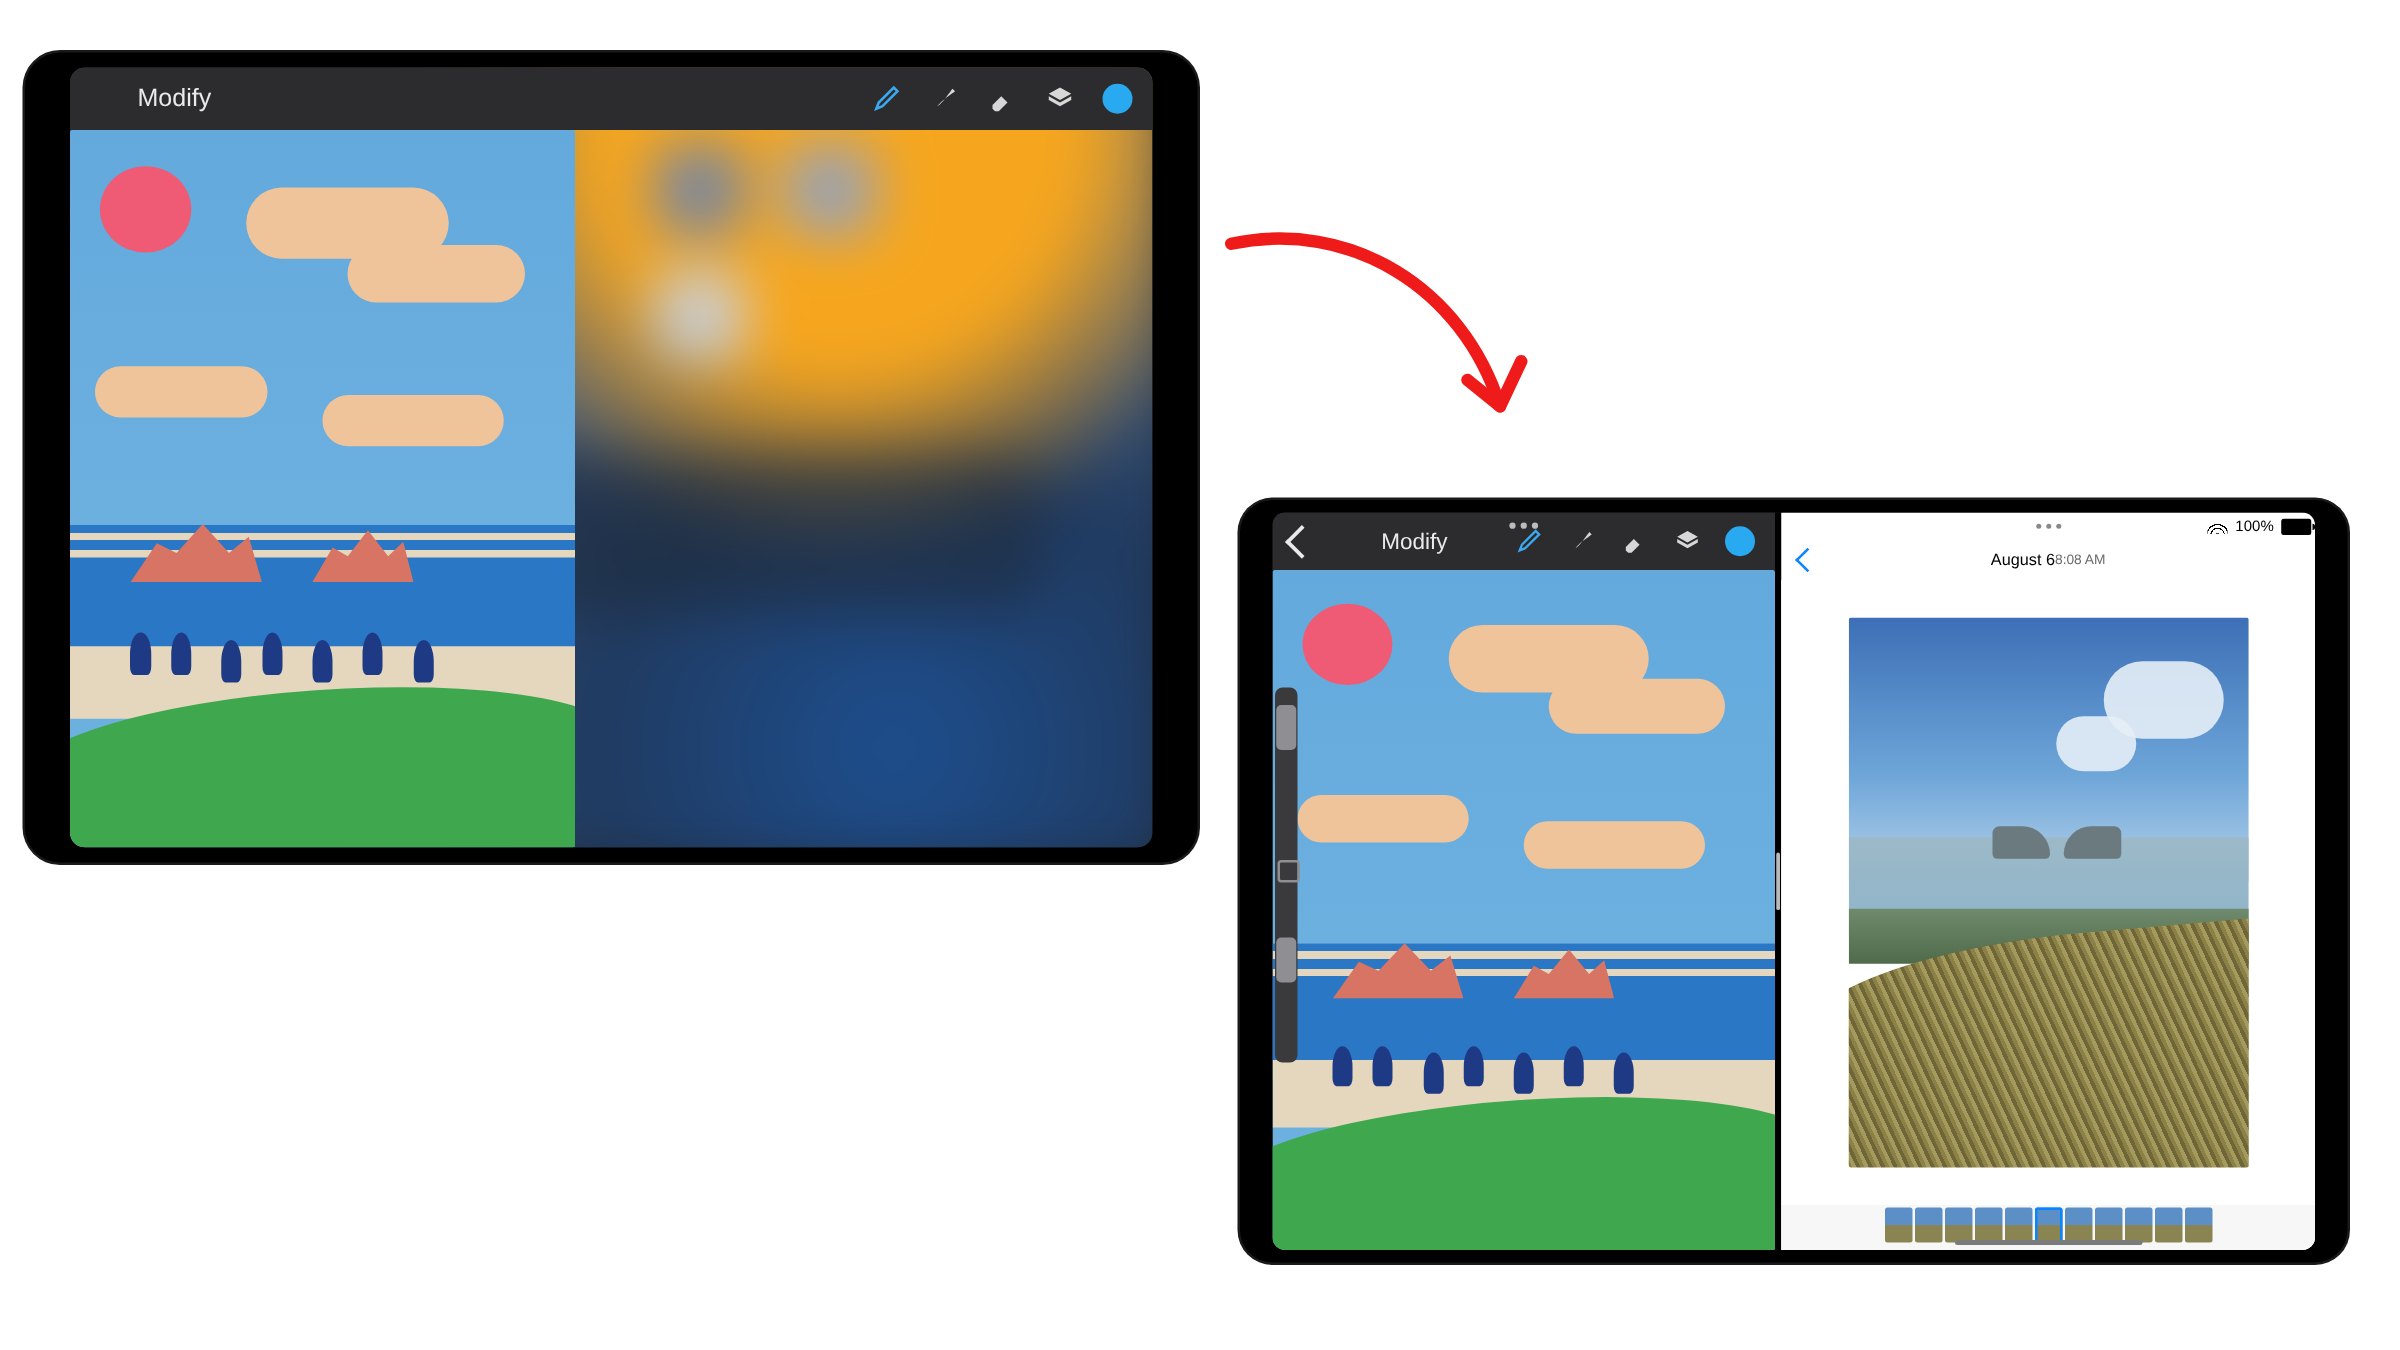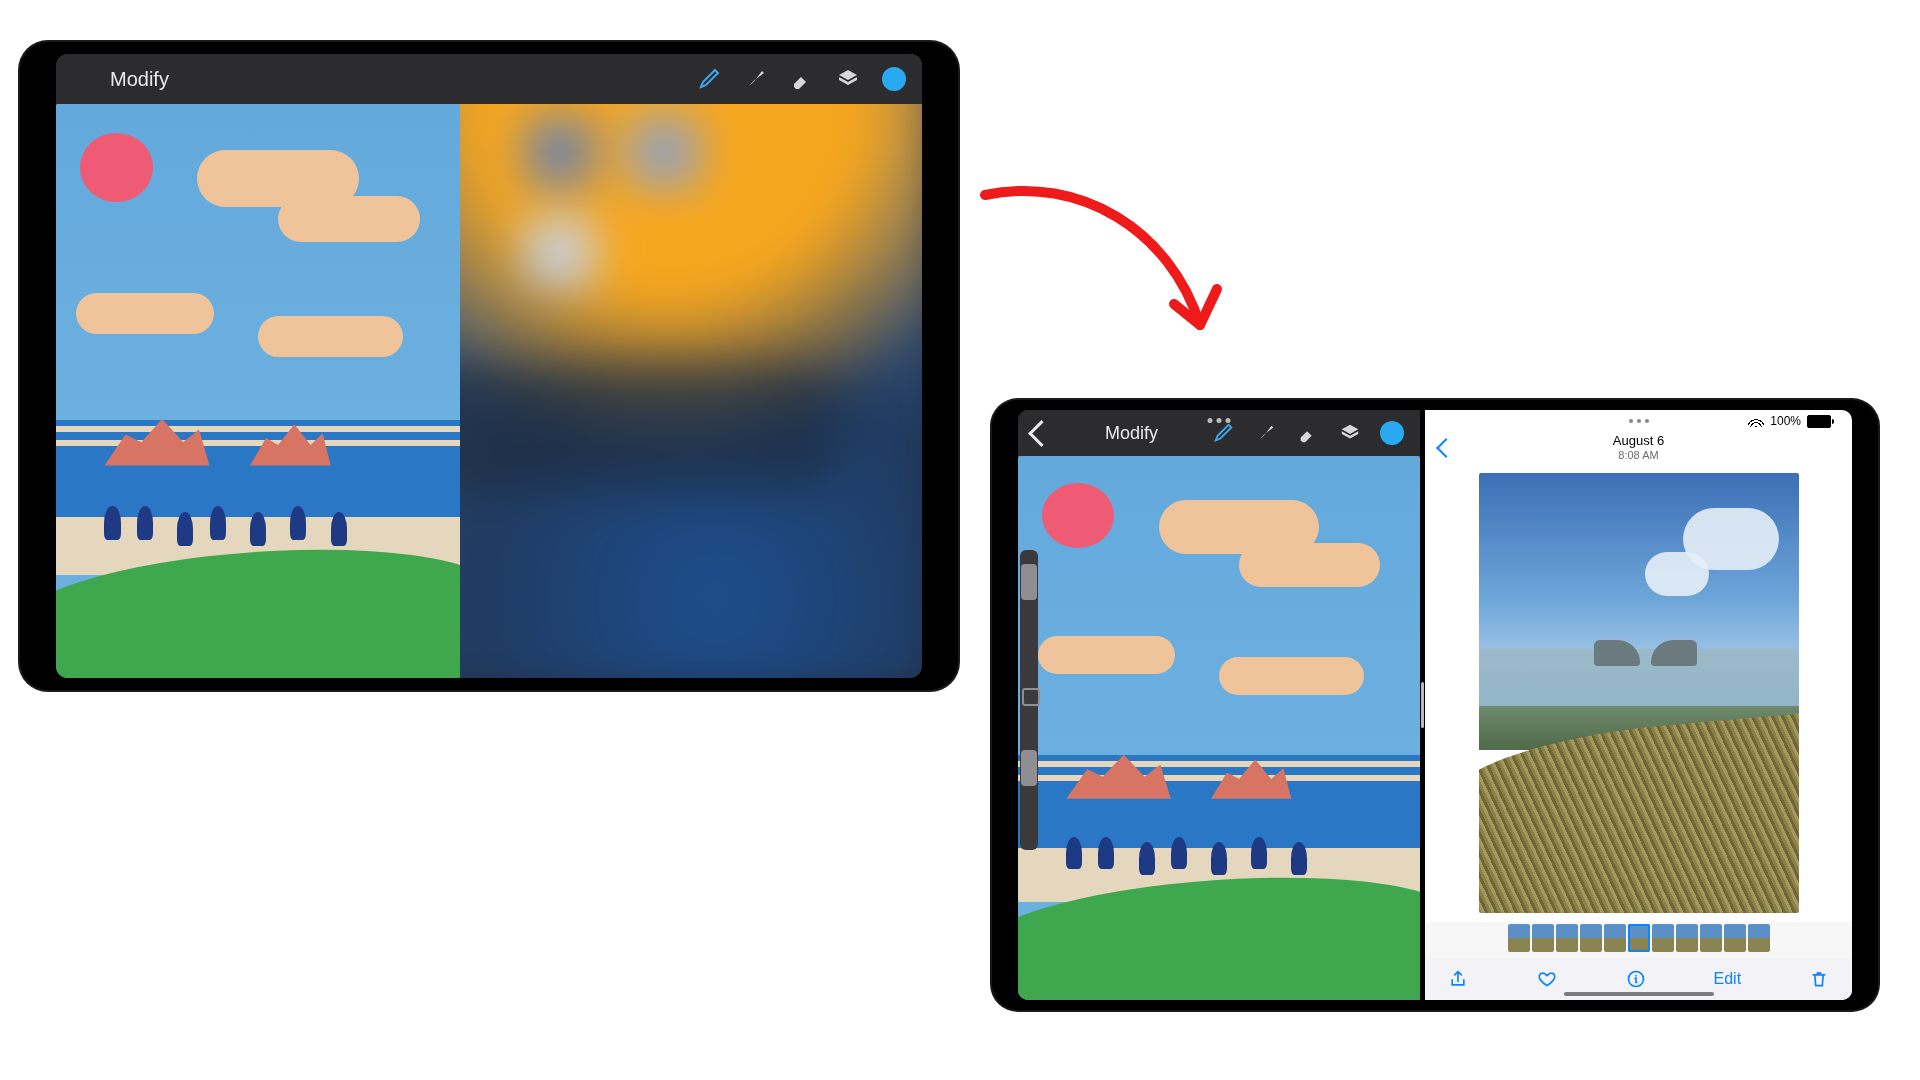--- a/index.html
+++ b/index.html
@@ -292,21 +292,21 @@
     border: 2px solid #8e8e93;
     border-radius: 3px;
   }
 
   
   .status-bar {
     height: 22px;
     display: flex;
     justify-content: flex-end;
     align-items: center;
-    padding: 0 21px;
+    padding: 0 3px;
     font-size: 12px;
     color: #000;
     gap: 6px;
   }
   .status-bar .wifi {
     width: 16px; height: 12px;
     background:
       radial-gradient(circle at 50% 110%, #000 0 2px, transparent 2px),
       radial-gradient(circle at 50% 110%, transparent 0 5px, #000 5px 6px, transparent 6px),
       radial-gradient(circle at 50% 110%, transparent 0 8px, #000 8px 9px, transparent 9px);
@@ -340,21 +340,21 @@
     position: absolute;
     left: 14px;
     width: 12px;
     height: 12px;
     border-left: 2px solid #0a84ff;
     border-bottom: 2px solid #0a84ff;
     transform: rotate(45deg);
   }
   .photos-nav .title {
     display: flex;
-    flex-direction: column;
+    flex-direction: row;
     align-items: center;
     line-height: 1.15;
   }
   .photos-nav .sub  {
     font-size: 11px;
     color: #6b6b6b;
   }
 
   
   .photo-stage {
@@ -667,43 +667,19 @@
           <div class="t"></div>
             <div class="t"></div>
           <div class="t sel"></div>
           <div class="t"></div>
             <div class="t"></div>
             <div class="t"></div>
           <div class="t"></div>
             <div class="t"></div>
         </div>
 
-        <div class="photos-tools">
-          <span class="ico">
-            <svg width="20" height="20" viewBox="0 0 24 24">
-                <path d="M12 3v12M12 3l-4 4M12 3l4 4M5 13v6h14v-6" fill="none" stroke="#0a84ff" stroke-width="2" stroke-linecap="round"></path>
-              </svg>
-          </span>
-          <span class="ico">
-            <svg width="20" height="20" viewBox="0 0 24 24">
-                <path d="M12 20s-7-4.5-9-9c-1.3-3 .7-6 4-6 2 0 3 1 5 3 2-2 3-3 5-3 3.3 0 5.3 3 4 6-2 4.5-9 9-9 9z" fill="none" stroke="#0a84ff" stroke-width="2"></path>
-              </svg>
-          </span>
-          <span class="ico">
-            <svg width="20" height="20" viewBox="0 0 24 24">
-                <circle cx="12" cy="12" r="9" fill="none" stroke="#0a84ff" stroke-width="2"></circle>
-                <path d="M12 8h.01M11 11h1v5h1" fill="none" stroke="#0a84ff" stroke-width="2" stroke-linecap="round"></path>
-              </svg>
-          </span>
-          <span class="edit">Edit</span>
-          <span class="ico">
-            <svg width="20" height="20" viewBox="0 0 24 24">
-                <path d="M5 7h14M10 7V5h4v2M7 7l1 13h8l1-13" fill="none" stroke="#0a84ff" stroke-width="2" stroke-linecap="round"></path>
-              </svg>
-          </span>
-        </div>
 
         <div class="home-ind"></div>
       </div>
 
     </div>
   </div>
 </div>
 
 </body></html>

